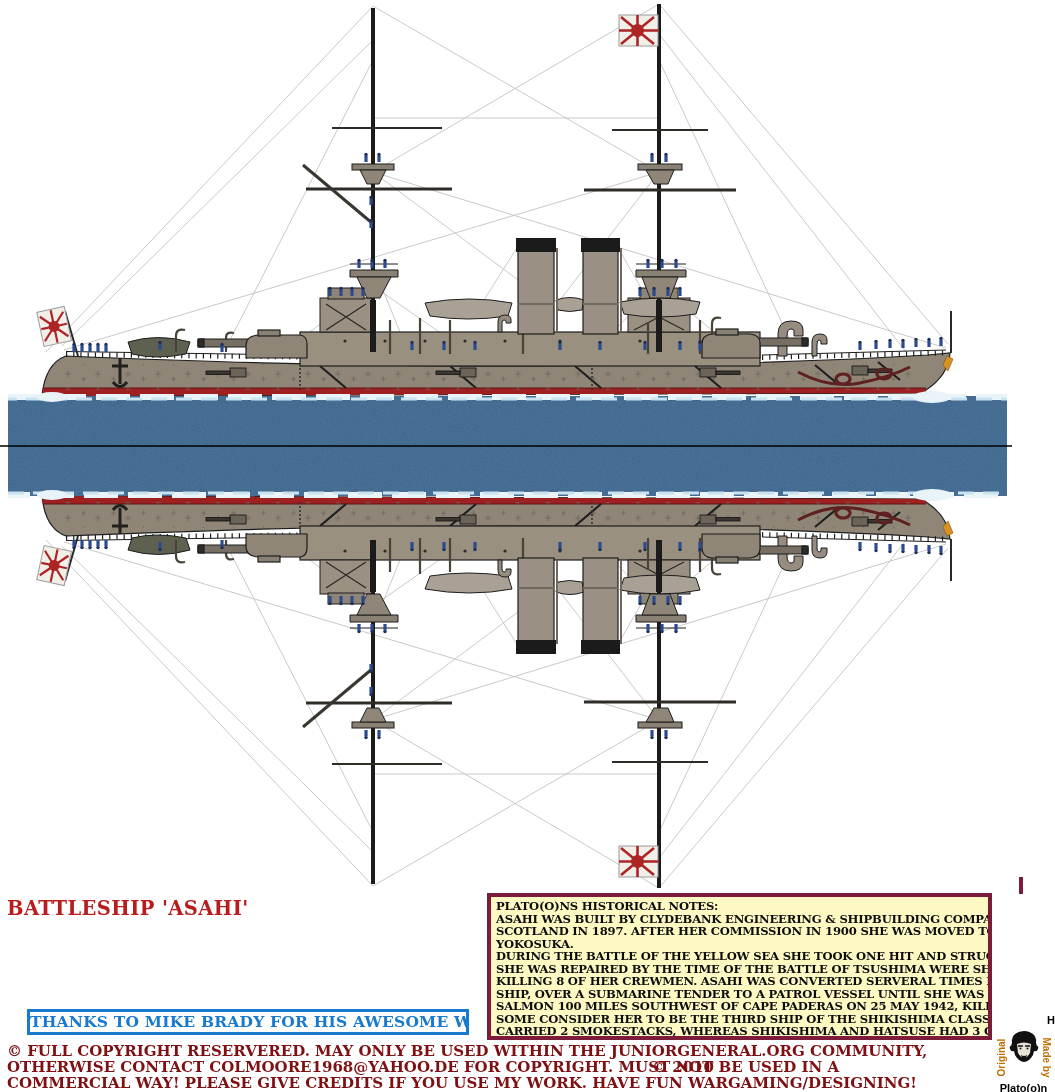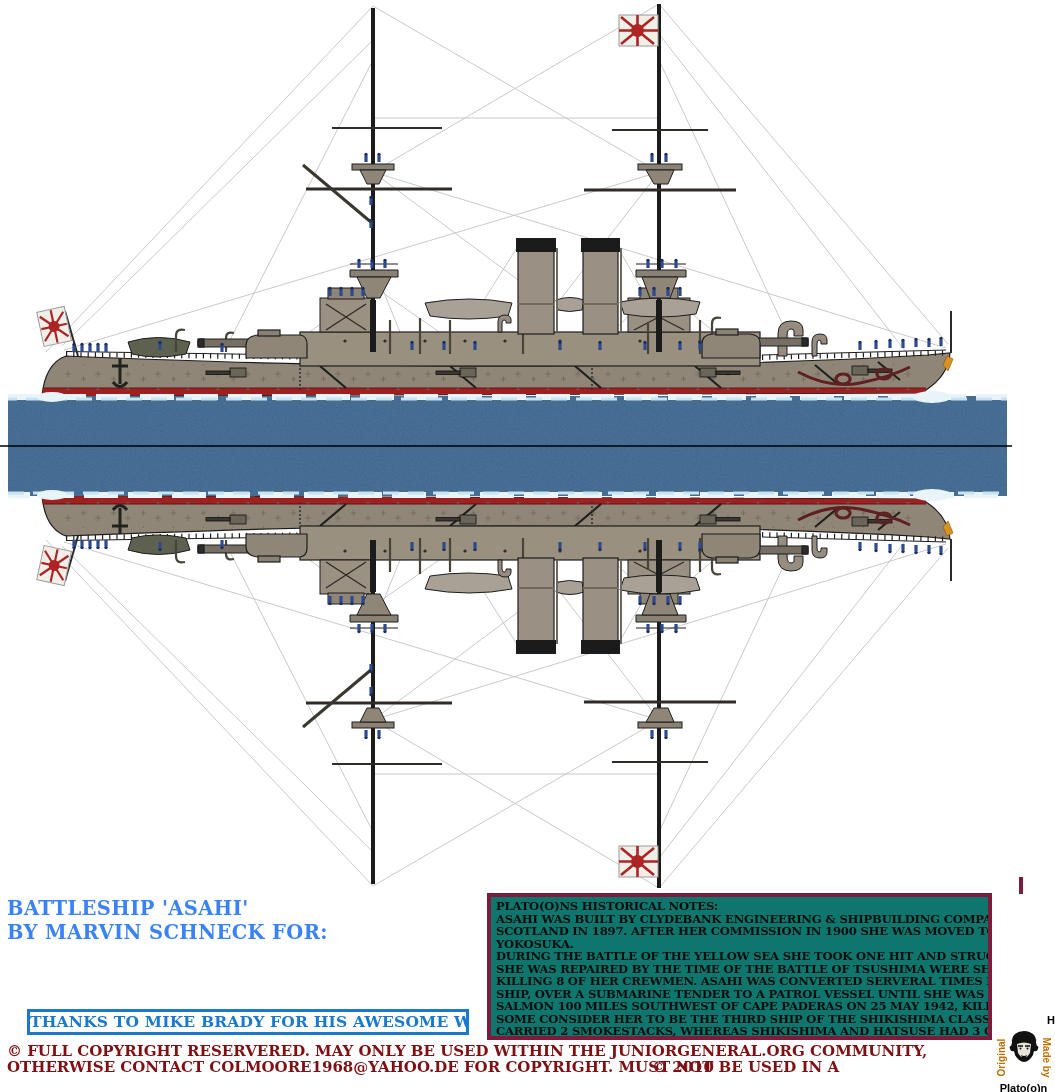--- a/index.html
+++ b/index.html
@@ -1,26 +1,26 @@
 <!DOCTYPE html>
 <html><head>
 <meta charset="utf-8">
 <style>
   html,body{margin:0;padding:0;background:#ffffff;}
   .stage{position:relative;width:1055px;height:1092px;background:#ffffff;overflow:hidden;
          font-family:"DejaVu Serif","Liberation Serif",serif;}
   .ship-svg{position:absolute;left:0;top:0;}
   .title-block{position:absolute;left:7px;top:897px;font-weight:700;font-size:19.5px;
-               line-height:23.5px;color:#3b82f6;letter-spacing:.4px;white-space:nowrap;}
+               line-height:23.5px;color:#b91c1c;letter-spacing:.4px;white-space:nowrap;}
   .thanks{position:absolute;left:27px;top:1009px;width:436px;border:3px solid #1879CE;
           color:#1879CE;font-weight:700;font-size:15.5px;line-height:20px;text-align:center;
           letter-spacing:.2px;white-space:nowrap;overflow:hidden;background:#fff;}
   .notes{position:absolute;left:487px;top:893px;width:487px;height:133px;border:4px solid #7D1B3A;
          padding:3px 5px;font-weight:700;font-size:11.6px;line-height:12.55px;
-         letter-spacing:-0.2px;color:#0d0d0d;overflow:hidden;background:#0f766e;}
+         letter-spacing:-0.2px;color:#0d0d0d;overflow:hidden;background:#fef9c3;}
   .notes div{white-space:nowrap;}
   .copyright{position:absolute;left:7px;top:1044px;color:#7E0F12;font-weight:700;
              font-size:15px;line-height:15.8px;white-space:nowrap;}
   .cr-year{position:absolute;left:645px;top:15.8px;}
   .margin-tick{position:absolute;left:1019px;top:877px;width:4px;height:17px;background:#7D1B3A;}
   .logo{position:absolute;left:992px;top:1016px;width:63px;height:76px;
         font-family:"Liberation Sans",sans-serif;font-weight:700;}
   .logo .l-top{position:absolute;top:-2px;left:12px;right:0;text-align:center;font-size:11px;color:#000;margin-left:43px;}
   .logo .l-bottom{position:absolute;bottom:-2px;left:0;right:0;text-align:center;font-size:11px;color:#000;}
   .logo .l-left{position:absolute;top:36px;left:-16px;width:50px;text-align:center;
@@ -266,21 +266,20 @@
         <ellipse cx="932" cy="397" rx="19" ry="6" fill="#E9F4F9"></ellipse>
         <ellipse cx="52" cy="495" rx="15" ry="5" fill="#E9F4F9"></ellipse>
         <ellipse cx="932" cy="495" rx="19" ry="6" fill="#E9F4F9"></ellipse>
       </g>
     </g>
     <line x1="0" y1="446" x2="1012" y2="446" stroke="#000" stroke-width="1.5"></line>
   </svg>
 
   <div class="title-block">
     <div>BATTLESHIP 'ASAHI'</div>
-    <div>BY MARVIN SCHNECK FOR:</div>
   </div>
 
   <div class="thanks">THANKS TO MIKE BRADY FOR HIS AWESOME WATER BASE!</div>
 
   <div class="notes">
     <div>PLATO(O)NS HISTORICAL NOTES:</div>
     <div>ASAHI WAS BUILT BY CLYDEBANK ENGINEERING &amp; SHIPBUILDING COMPANY IN GLASGOW,</div>
     <div>SCOTLAND IN 1897. AFTER HER COMMISSION IN 1900 SHE WAS MOVED TO HER HOMEPORT IN</div>
     <div>YOKOSUKA.</div>
     <div>DURING THE BATTLE OF THE YELLOW SEA SHE TOOK ONE HIT AND STRUCK A FLOATING MINE.</div>
@@ -290,20 +289,21 @@
     <div>SALMON 100 MILES SOUTHWEST OF CAPE PADERAS ON 25 MAY 1942, KILLING 16 OF HER CREW.</div>
     <div>SOME CONSIDER HER TO BE THE THIRD SHIP OF THE SHIKISHIMA CLASS, BUT ASAHI ONLY</div>
     <div>CARRIED 2 SMOKESTACKS, WHEREAS SHIKISHIMA AND HATSUSE HAD 3 OF THEM.</div>
   </div>
 
   <div class="margin-tick"></div>
 
   <div class="copyright" style="position:absolute;">
     <div>© FULL COPYRIGHT RESERVERED. MAY ONLY BE USED WITHIN THE JUNIORGENERAL.ORG COMMUNITY,</div>
     <div>OTHERWISE CONTACT COLMOORE1968@YAHOO.DE FOR COPYRIGHT. MUST NOT BE USED IN A</div>
+    <div>COMMERCIAL WAY! PLEASE GIVE CREDITS IF YOU USE MY WORK. HAVE FUN WARGAMING/DESIGNING!</div>
     <span class="cr-year">© 2010</span>
   </div>
 
   <div class="logo">
     <div class="l-top">Hand</div>
     <div class="l-left">Original</div>
     <div class="l-right">Made by</div>
     <div class="l-bottom">Plato(o)n</div>
     <svg class="face" width="30" height="36" viewBox="0 0 30 36">
       <path d="M3,14 Q2,3 15,2 Q28,3 27,14 L28,17 Q30,17 29,20 Q28,23 25,22 L24,26 Q20,33 15,33 Q10,33 6,26 L5,22 Q2,23 1,20 Q0,17 2,17 Z" fill="#111"></path>

